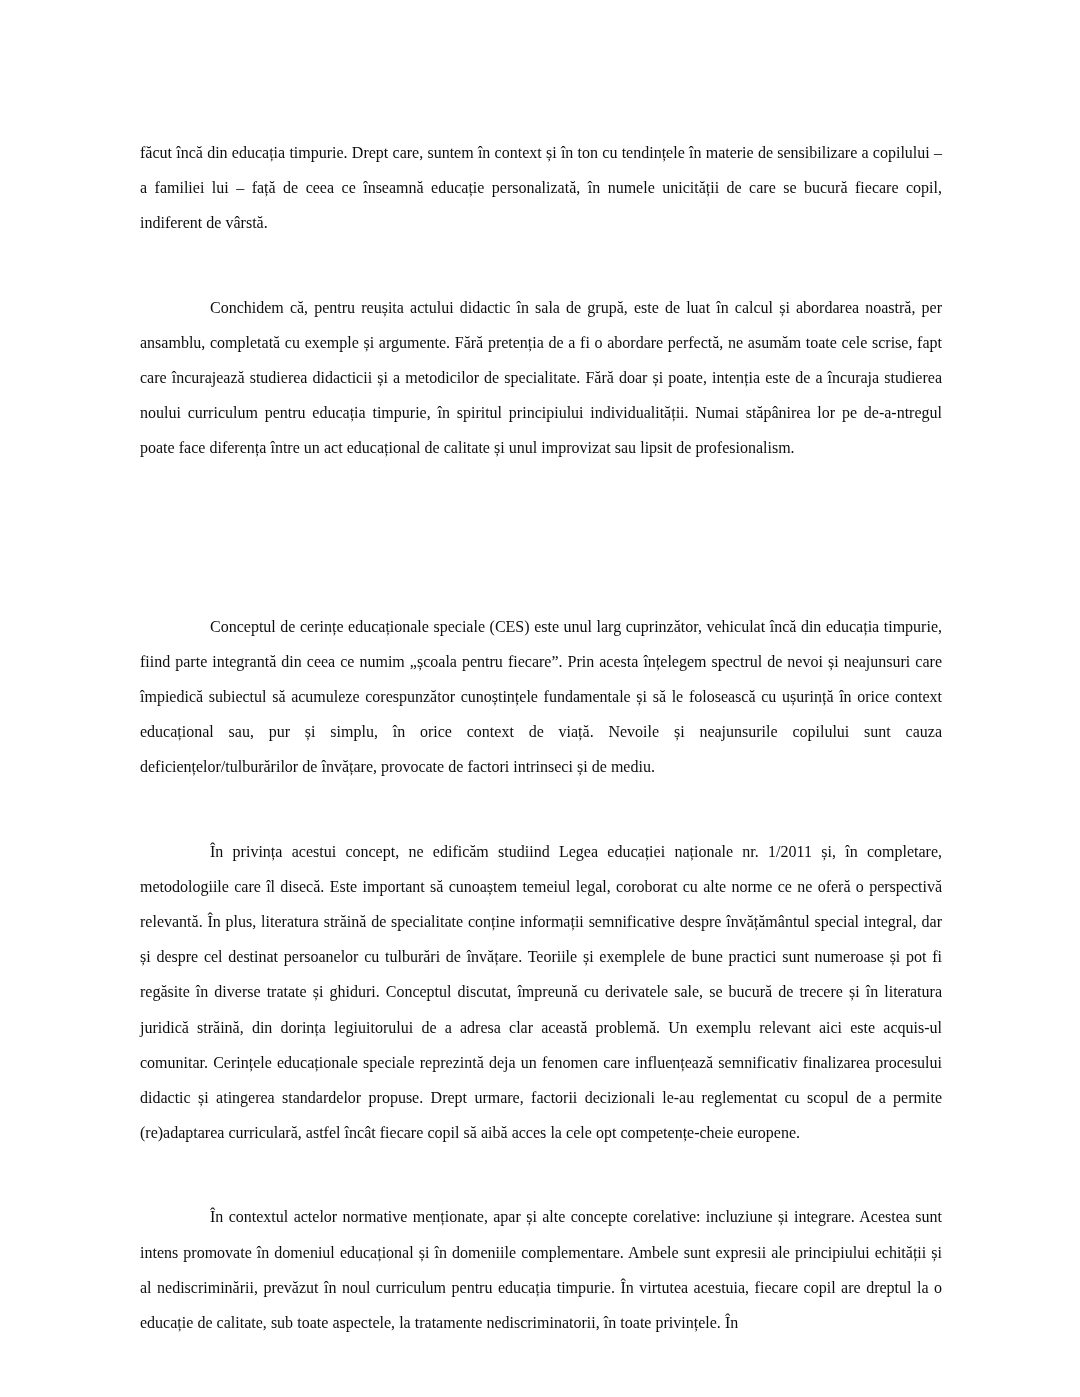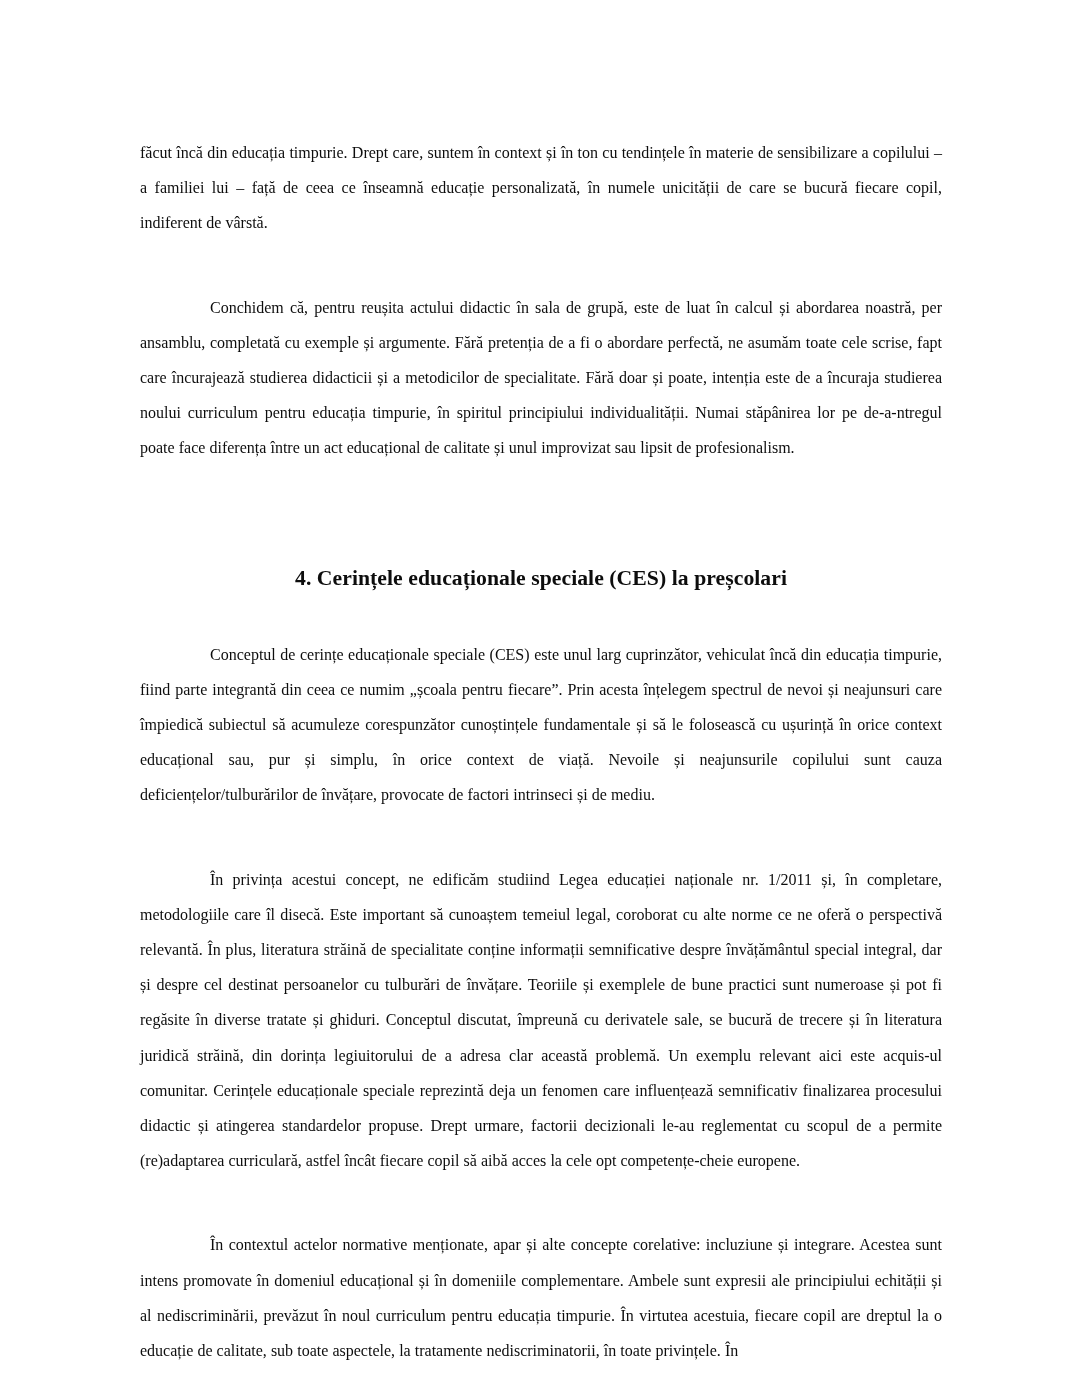--- a/index.html
+++ b/index.html
@@ -77,21 +77,20 @@
   <div class="text-column">
 
     <p class="body-par continuation">făcut încă din educația timpurie. Drept care, suntem în context și în ton cu tendințele în materie de sensibilizare a copilului – a familiei lui – față de ceea ce înseamnă educație personalizată, în numele unicității de care se bucură fiecare copil, indiferent de vârstă.</p>
 
     <div class="par-gap-sm"></div>
 
     <p class="body-par">Conchidem că, pentru reușita actului didactic în sala de grupă, este de luat în calcul și abordarea noastră, per ansamblu, completată cu exemple și argumente. Fără pretenția de a fi o abordare perfectă, ne asumăm toate cele scrise, fapt care încurajează studierea didacticii și a metodicilor de specialitate. Fără doar și poate, intenția este de a încuraja studierea noului curriculum pentru educația timpurie, în spiritul principiului individualității. Numai stăpânirea lor pe de-a-ntregul poate face diferența între un act educațional de calitate și unul improvizat sau lipsit de profesionalism.</p>
 
     <div class="gap-before-heading"></div>
 
-    <h2 class="section-heading">4. Cerințele educaționale speciale (CES) la preșcolari</h2>
 
     <div class="gap-after-heading"></div>
 
     <p class="body-par">Conceptul de cerințe educaționale speciale (CES) este unul larg cuprinzător, vehiculat încă din educația timpurie, fiind parte integrantă din ceea ce numim „școala pentru fiecare”. Prin acesta înțelegem spectrul de nevoi și neajunsuri care împiedică subiectul să acumuleze corespunzător cunoștințele fundamentale și să le folosească cu ușurință în orice context educațional sau, pur și simplu, în orice context de viață. Nevoile și neajunsurile copilului sunt cauza deficiențelor/tulburărilor de învățare, provocate de factori intrinseci și de mediu.</p>
 
     <div class="par-gap-sm"></div>
 
     <p class="body-par">În privința acestui concept, ne edificăm studiind Legea educației naționale nr. 1/2011 și, în completare, metodologiile care îl disecă. Este important să cunoaștem temeiul legal, coroborat cu alte norme ce ne oferă o perspectivă relevantă. În plus, literatura străină de specialitate conține informații semnificative despre învățământul special integral, dar și despre cel destinat persoanelor cu tulburări de învățare. Teoriile și exemplele de bune practici sunt numeroase și pot fi regăsite în diverse tratate și ghiduri. Conceptul discutat, împreună cu derivatele sale, se bucură de trecere și în literatura juridică străină, din dorința legiuitorului de a adresa clar această problemă. Un exemplu relevant aici este acquis-ul comunitar. Cerințele educaționale speciale reprezintă deja un fenomen care influențează semnificativ finalizarea procesului didactic și atingerea standardelor propuse. Drept urmare, factorii decizionali le-au reglementat cu scopul de a permite (re)adaptarea curriculară, astfel încât fiecare copil să aibă acces la cele opt competențe-cheie europene.</p>
 
     <div class="par-gap-sm"></div>

